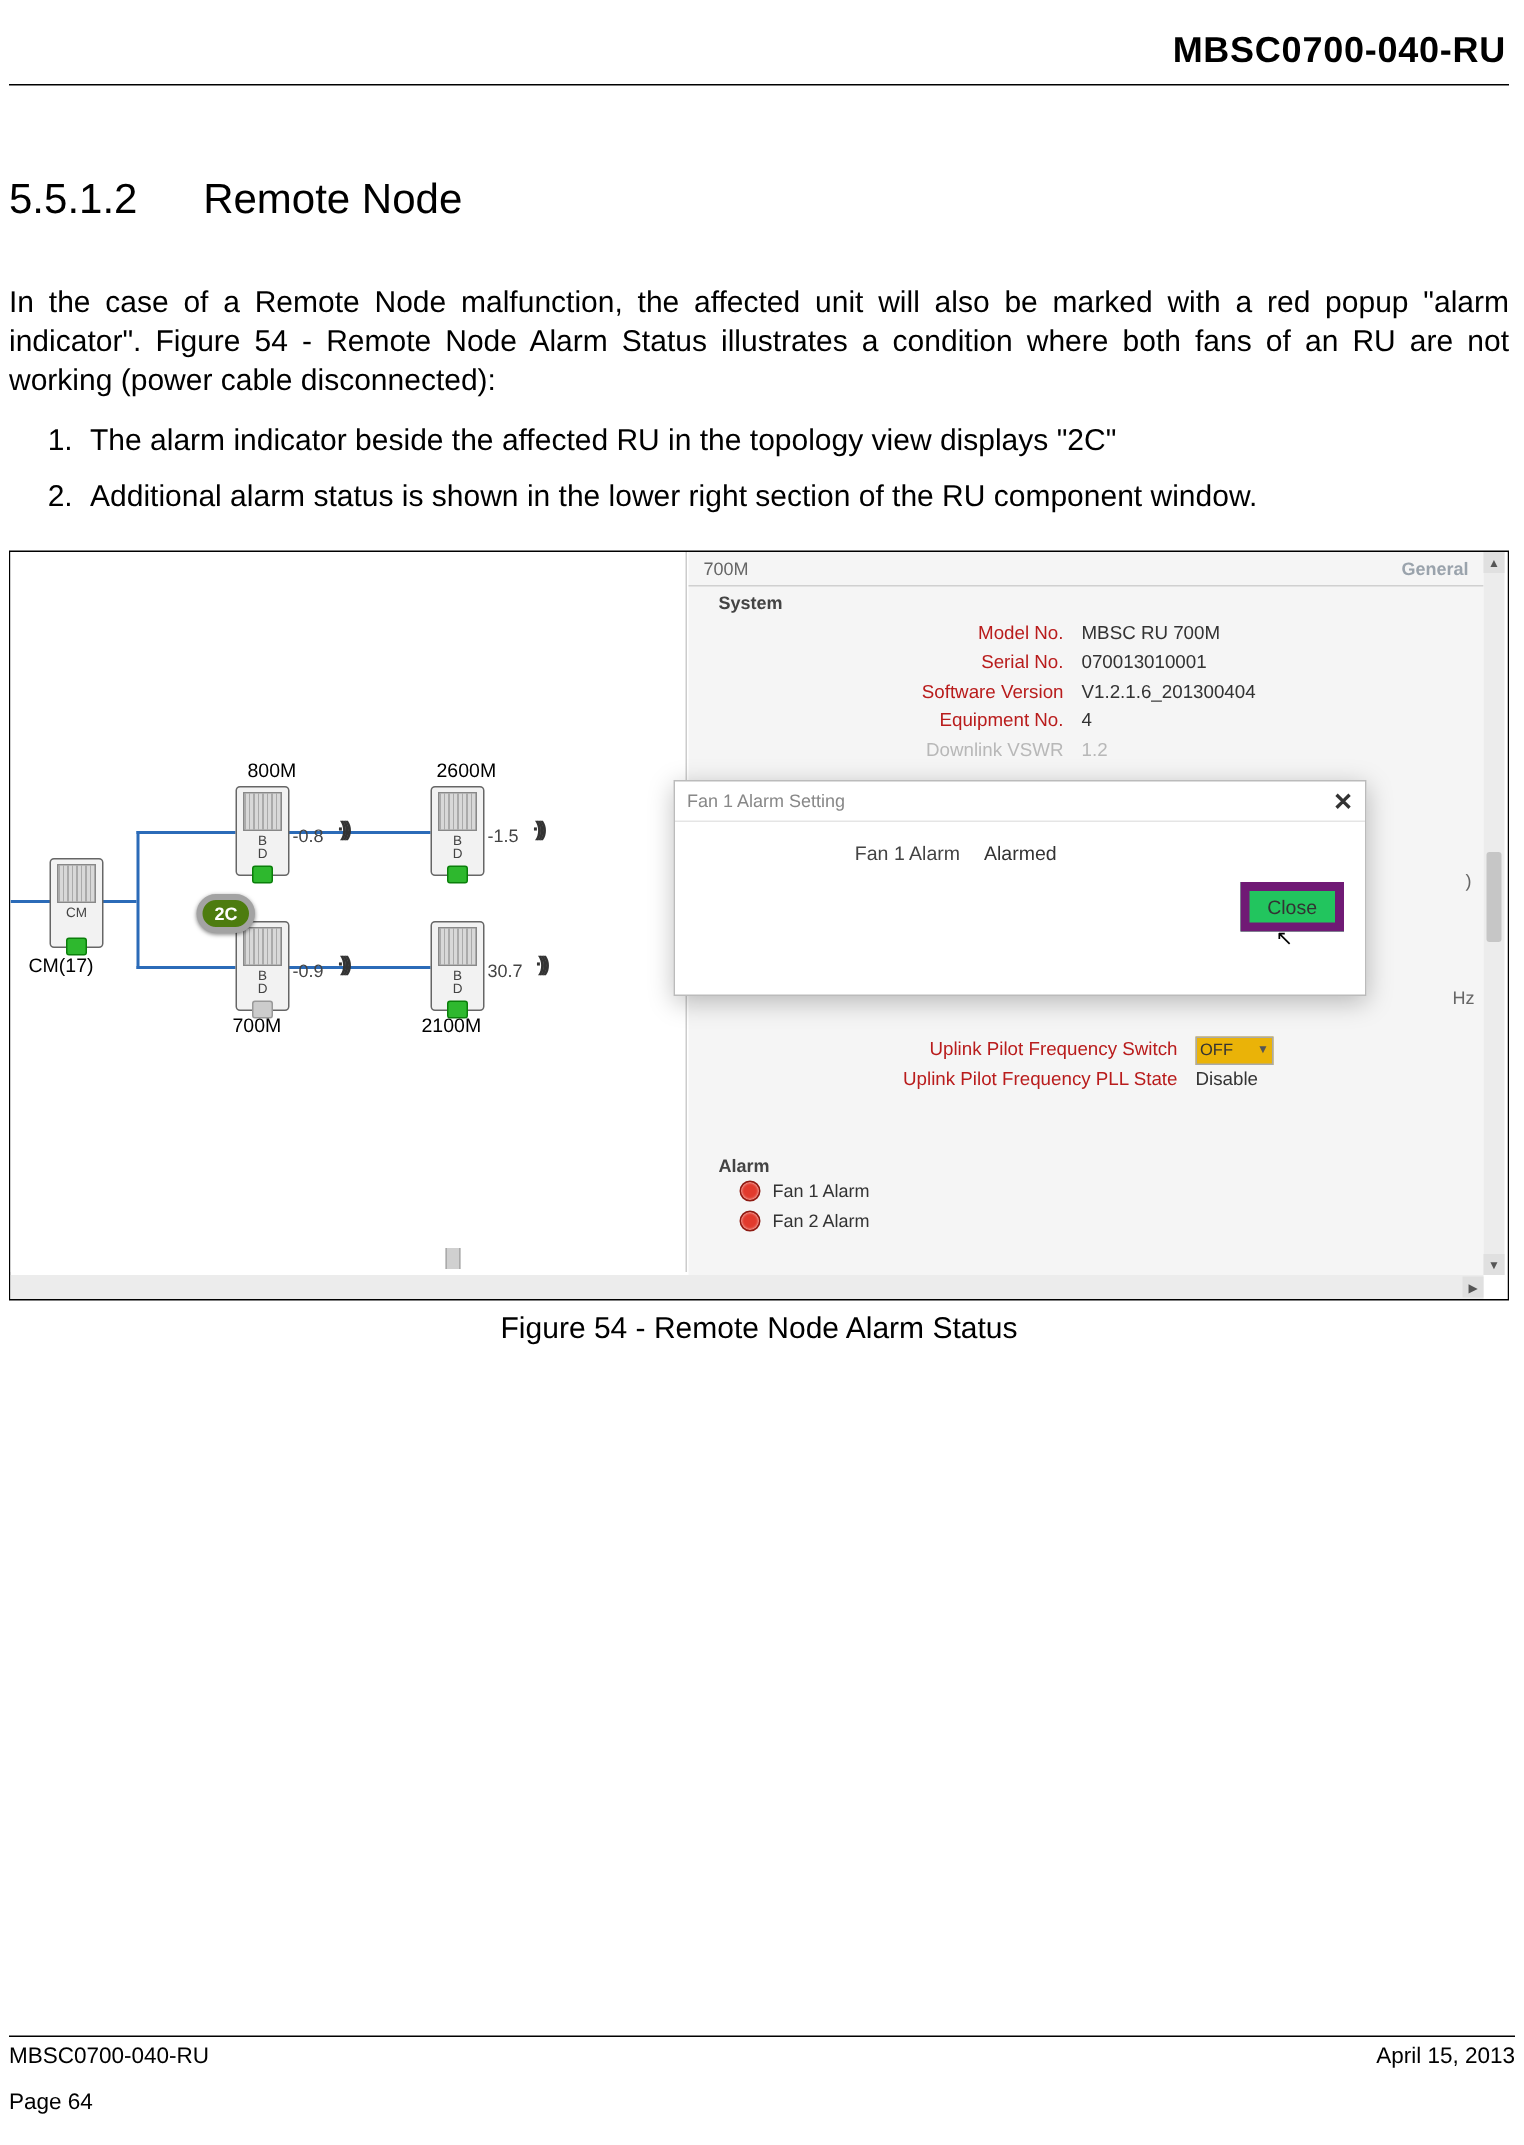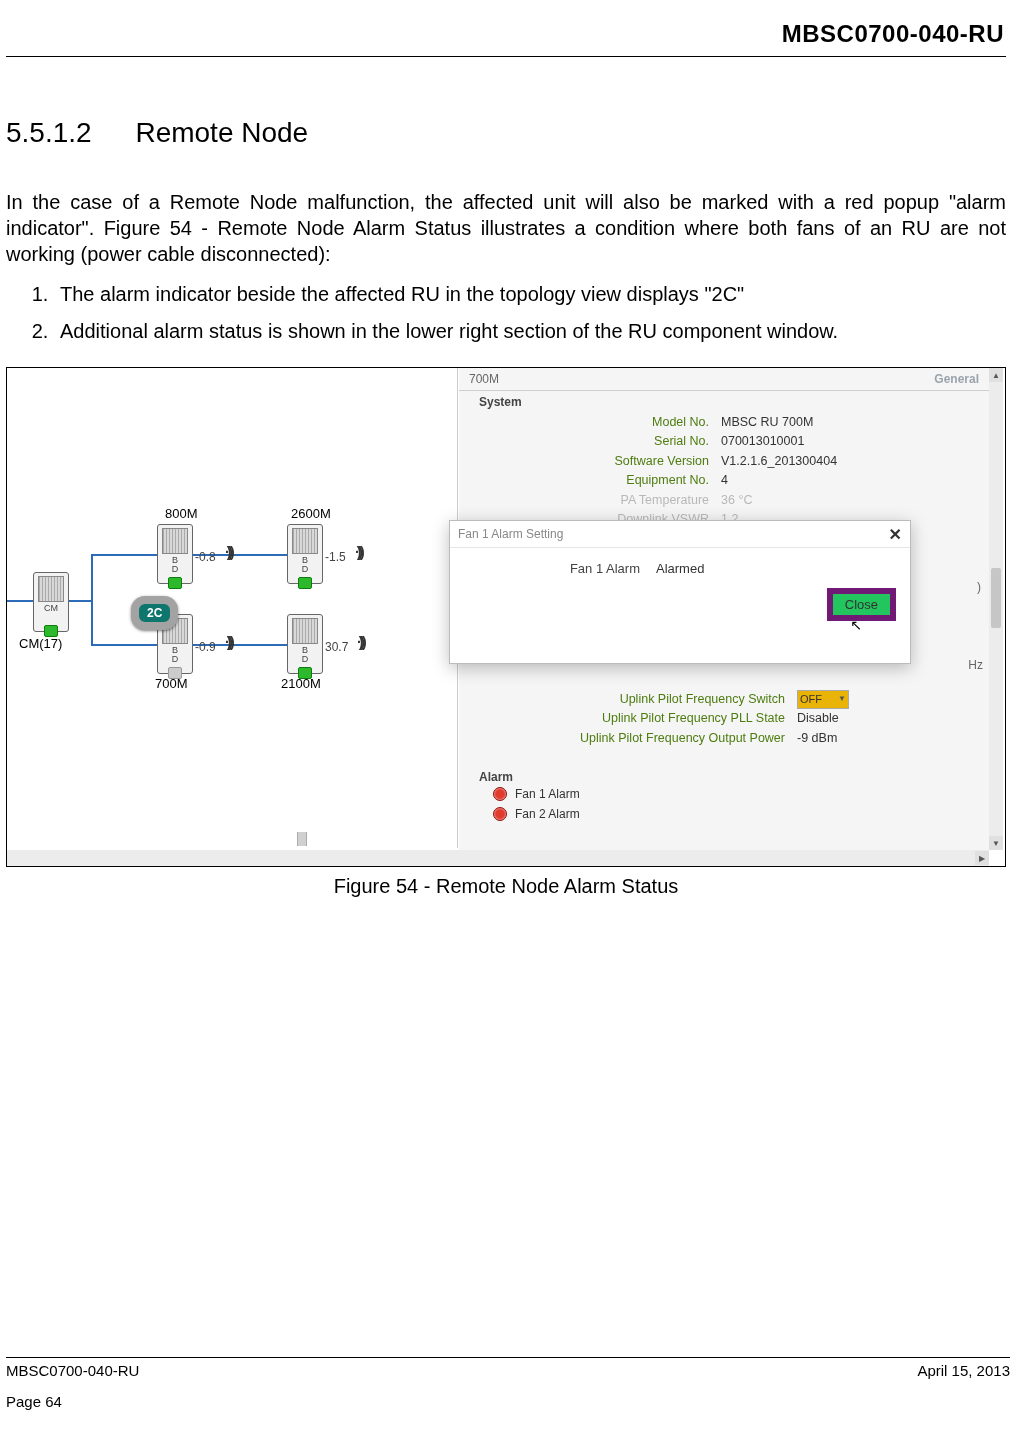--- a/index.html
+++ b/index.html
@@ -143,23 +143,23 @@
   .value-label{ position:absolute; font-size:12px; color:#444;}
   .radio-waves{
     position:absolute;
     font-size:14px;
     font-weight:bold;
     color:#333;
     letter-spacing:-3px;
   }
   .alarm-badge{
     position:absolute;
-    background:#0f766e;
+    background:#4d7c0f;
     color:#fff;
-    border:8px solid #a3a3a3;
+    border:4px solid #a3a3a3;
     border-radius:14px;
     padding:2px 8px;
     font-size:12px;
     font-weight:bold;
     box-shadow:0 1px 3px rgba(0,0,0,0.5);
   }
   .wire {
     position:absolute;
     background:#2b6bb8;
   }
@@ -186,21 +186,21 @@
     padding:4px 10px;
     border-bottom:1px solid #d0d0d0;
     color:#666;
   }
   .details-panel .title-bar .gen{ color:#9aa3ac; font-weight:bold; }
   .sys-block{
     padding:4px 10px 2px 20px;
   }
   .sys-block .hdr{ font-weight:bold; color:#444; margin-bottom:4px;}
   .sys-row{ display:flex; gap:12px; font-size:12.5px; line-height:1.55;}
-  .sys-row .k{ width:230px; text-align:right; color:#4d7c0f;}
+  .sys-row .k{ width:230px; text-align:right; color:#b91c1c;}
   .sys-row .v{ color:#333;}
   .sys-row.dim .k, .sys-row.dim .v{ color:#b8b8b8;}
   .alarm-block{ padding:6px 10px 2px 20px;}
   .alarm-block .hdr{font-weight:bold;color:#444;}
   .alarm-item{display:flex;align-items:center;gap:8px;padding:3px 0 3px 14px;}
   .alarm-dot{width:12px;height:12px;border-radius:50%;background:#e23a2d;border:1px solid #8e1a12;box-shadow:inset 0 0 2px #fff;}
   .off-select{display:inline-block;border:1px solid #aaa;background:#eab308;padding:0 2px;width:46px;font-size:11px;position:relative;}
   .off-select .arrow{position:absolute;right:2px;top:2px;font-size:8px;color:#555;}
   
   .popup{
@@ -355,24 +355,20 @@
             </div>
           <div class="sys-row">
               <div class="k">Software Version</div>
               <div class="v">V1.2.1.6_201300404</div>
             </div>
           <div class="sys-row">
               <div class="k">Equipment No.</div>
               <div class="v">4</div>
             </div>
           <div class="sys-row dim">
-              <div class="k">PA Temperature</div>
-              <div class="v">36   °C</div>
-            </div>
-          <div class="sys-row dim">
               <div class="k">Downlink VSWR</div>
               <div class="v">1.2</div>
             </div>
         </div>
 
         <div style="position:absolute;right:8px;top:212px;color:#666;font-size:12px;">)</div>
         <div style="position:absolute;right:6px;top:290px;color:#666;font-size:12px;">Hz</div>
 
         <div style="position:absolute;left:20px;top:322px;right:10px;">
           <div class="sys-row">
@@ -380,24 +376,20 @@
             <div class="v">
               <span class="off-select">
                 <span>OFF</span>
                 <span class="arrow">▼</span>
               </span>
             </div>
           </div>
           <div class="sys-row">
               <div class="k" style="width:306px;">Uplink Pilot Frequency PLL State</div>
               <div class="v">Disable</div>
-            </div>
-          <div class="sys-row">
-              <div class="k" style="width:306px;">Uplink Pilot Frequency Output Power</div>
-              <div class="v">-9   dBm</div>
             </div>
         </div>
 
         <div class="alarm-block" style="position:absolute;left:0;top:396px;">
           <div class="hdr">Alarm</div>
           <div class="alarm-item">
             <span class="alarm-dot"></span>
             <span>Fan 1 Alarm</span>
           </div>
           <div class="alarm-item">

